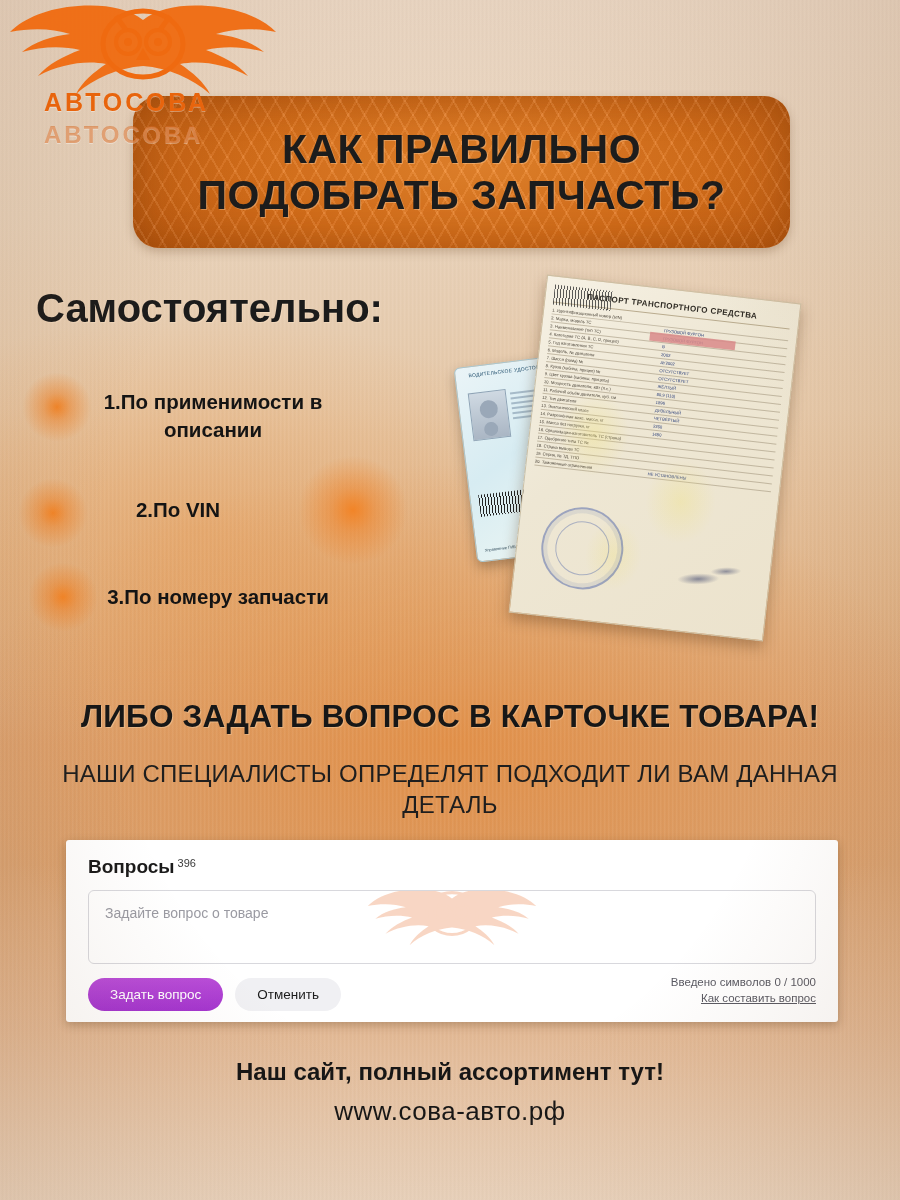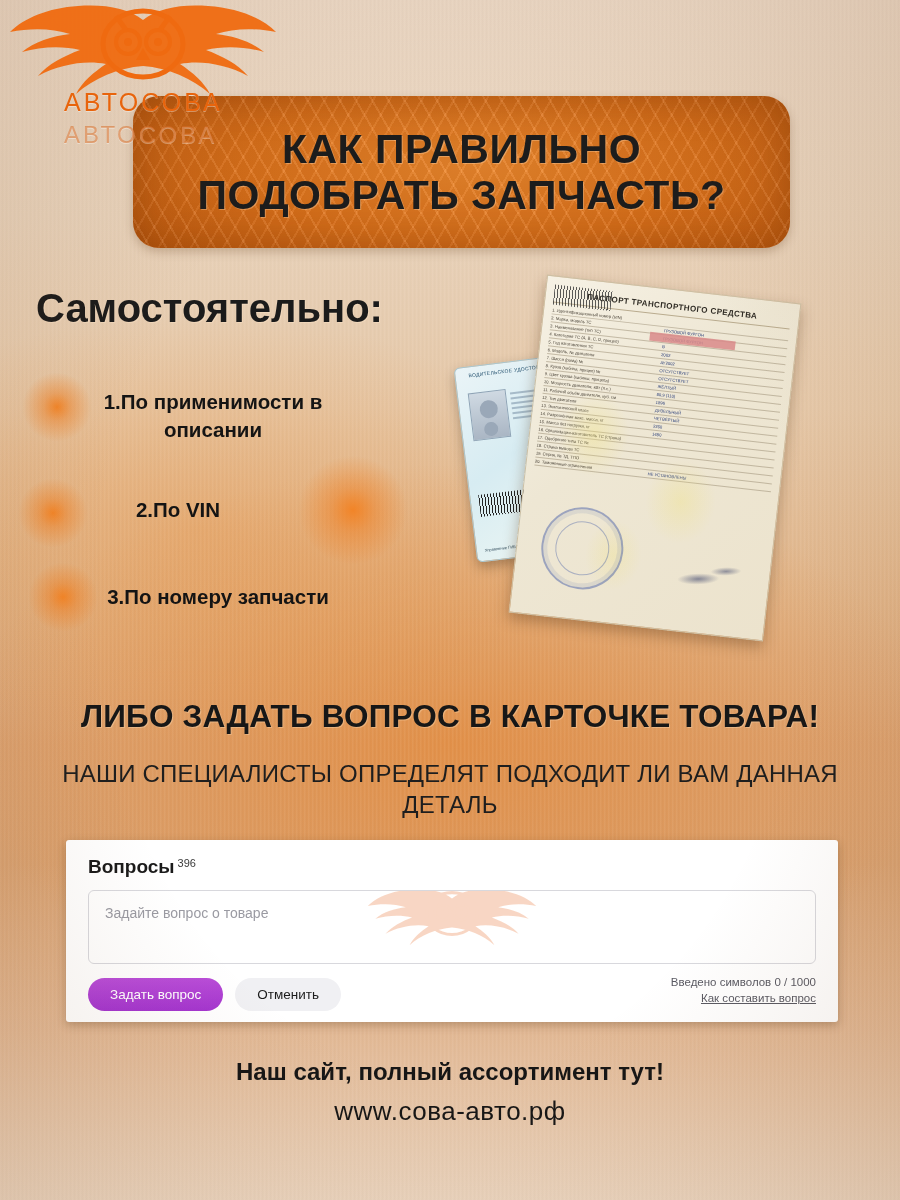--- a/index.html
+++ b/index.html
@@ -42,24 +42,24 @@
     position: absolute;
     left: 8px;
     top: 2px;
     width: 270px;
     height: 130px;
     z-index: 6;
   }
   .logo svg { display:block; }
   .logo-text {
     position: absolute;
-    left: 56px;
+    left: 36px;
     top: 86px;
     font-size: 25px;
-    font-weight: normal;
+    font-weight: bold;
     letter-spacing: 3px;
     color: #e8640c;
     text-shadow: 0 1px 0 rgba(255,255,255,0.35);
   }
   .logo-text.faded {
     top: 119px;
     color: rgba(215,110,40,0.55);
     font-size: 24px;
   }
 

